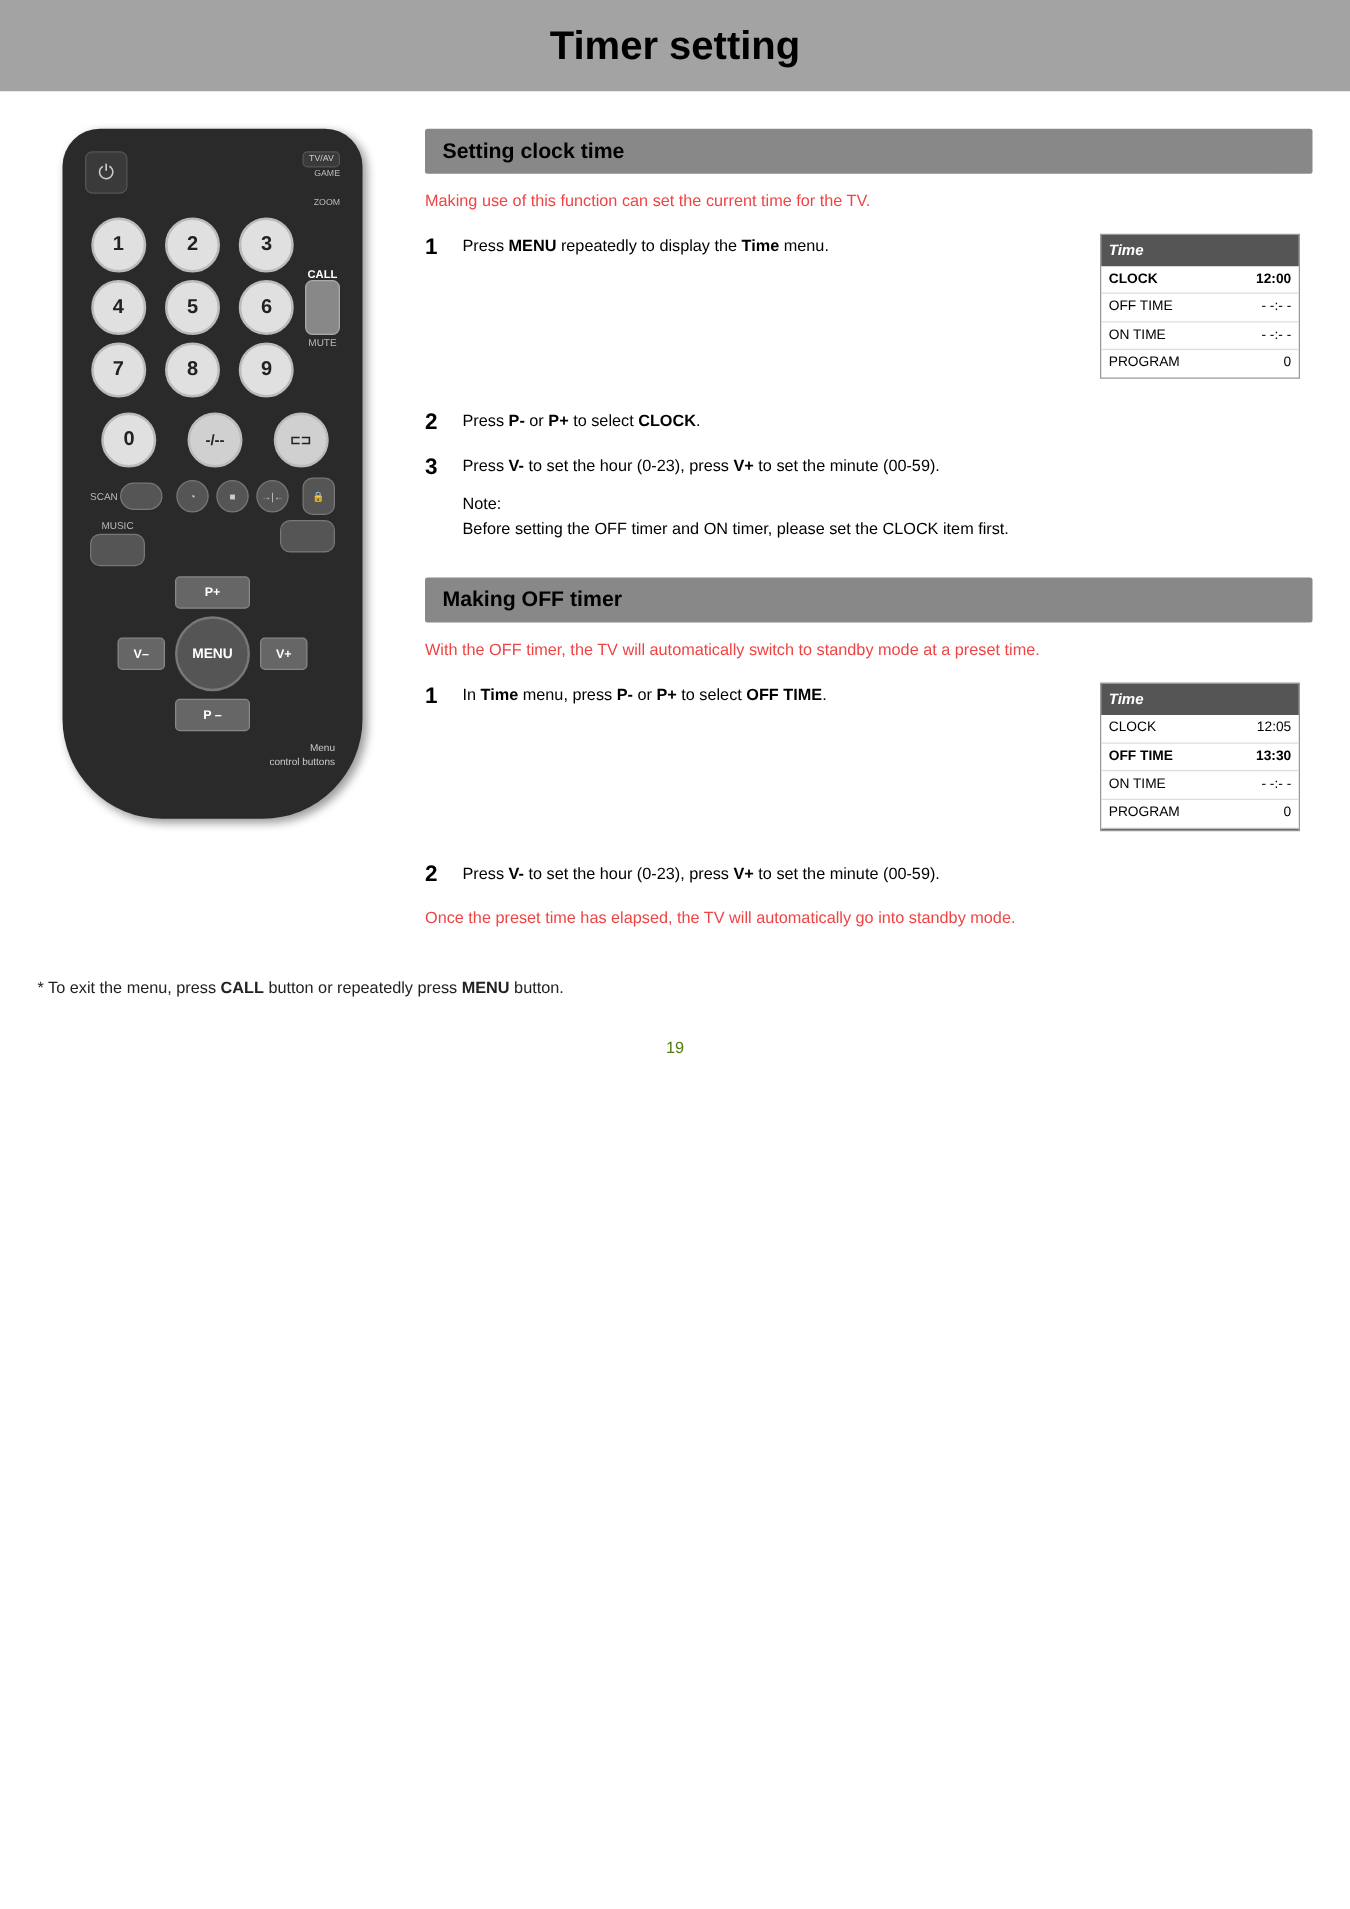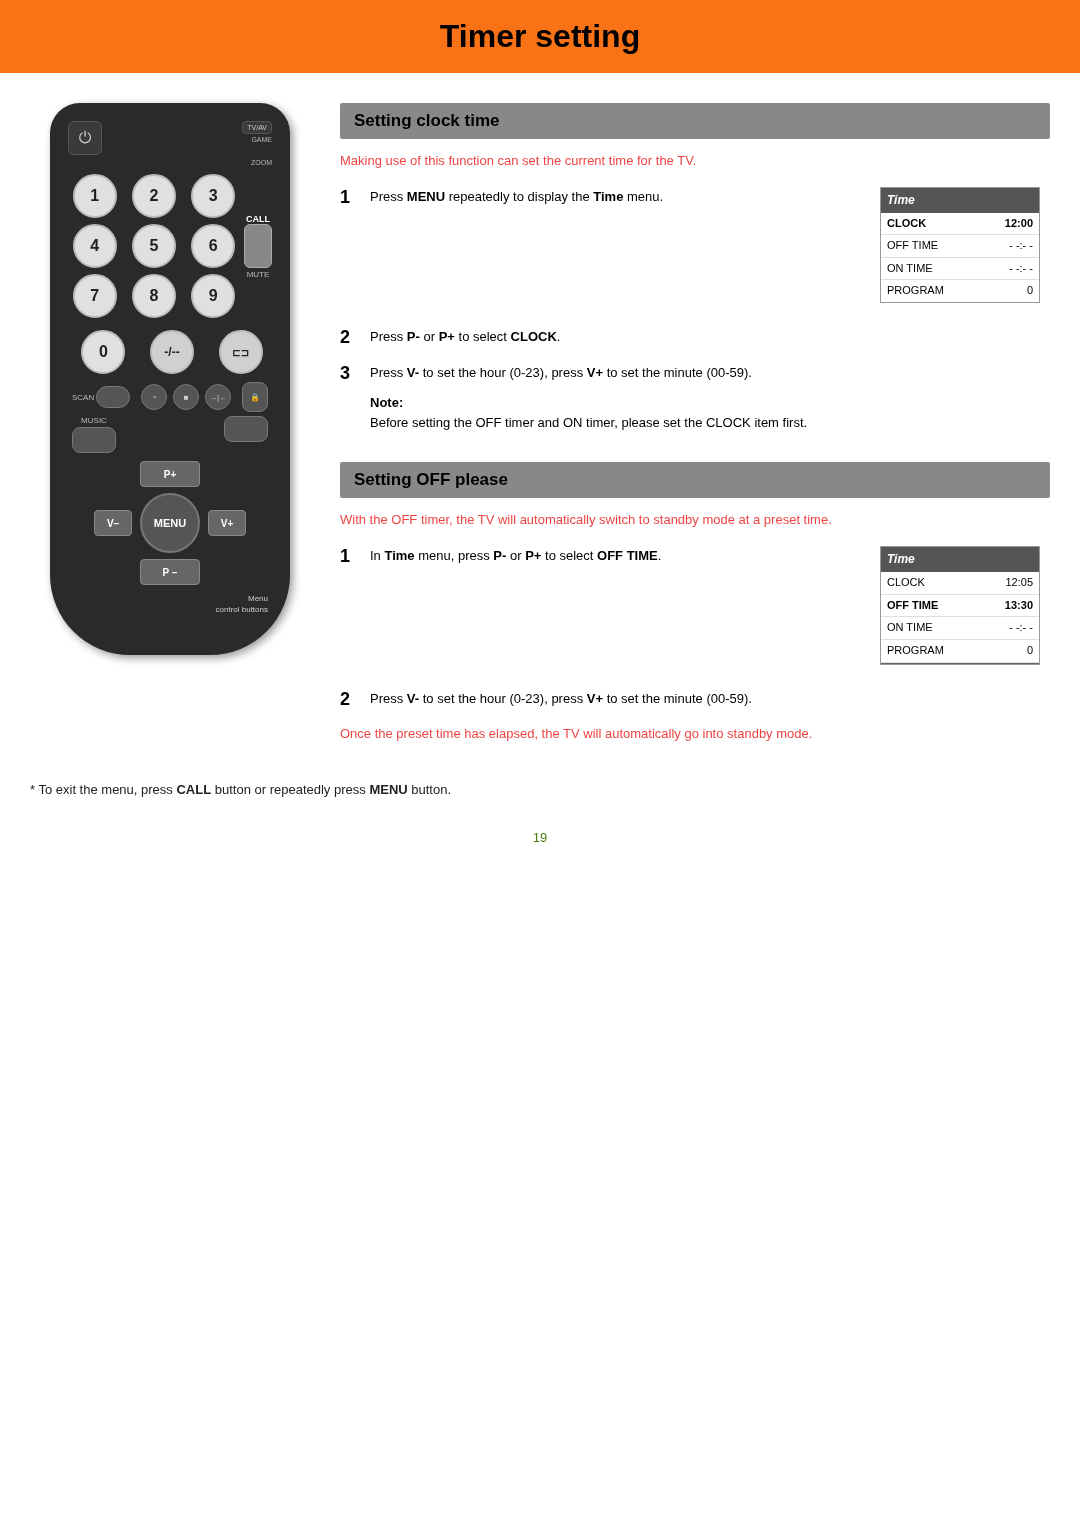--- a/index.html
+++ b/index.html
@@ -8,21 +8,21 @@
       font-family: Arial, Helvetica, sans-serif;
       font-size: 14px;
       color: #000;
       width: 1080px;
       min-height: 1527px;
       position: relative;
     }
 
     
     .page-header {
-      background: #f97316;
+      background: #a3a3a3;
       padding: 18px 40px;
       margin-bottom: 30px;
     }
     .page-title {
       font-size: 32px;
       font-weight: bold;
       color: #000;
       text-align: center;
     }
 
@@ -311,21 +311,21 @@
       font-weight: bold;
     }
     .time-table-row:last-child { border-bottom: none; }
 
     
     .note-block {
       margin: 10px 0;
       font-size: 13px;
       line-height: 1.5;
     }
-    .note-block b { font-weight: bold; margin-top: 30px; }
+    .note-block b { font-weight: normal; margin-top: 30px; }
 
     
     .clearfix::after {
       content: '';
       display: block;
       clear: both;
     }
 
     
     .section2 { margin-top: 20px; }
@@ -499,21 +499,21 @@
         Press <b>V-</b> to set the hour (0-23), press <b>V+</b> to set the minute (00-59).
         <div class="note-block">
           <b>Note:</b><br>
           Before setting the OFF timer and ON timer, please set the CLOCK item first.
         </div>
       </div>
     </div>
 
     <div class="section2">
       <div class="section-header">
-        <span class="section-header-text">Setting OFF please</span>
+        <span class="section-header-text">Making OFF timer</span>
       </div>
 
       <p class="instruction-intro">With the OFF timer, the TV will automatically switch to standby mode at a preset time.</p>
 
       <div class="step clearfix">
         <div class="step-num">1</div>
         <div class="step-content">
           
           <div class="time-table">
             <div class="time-table-header">Time</div>

